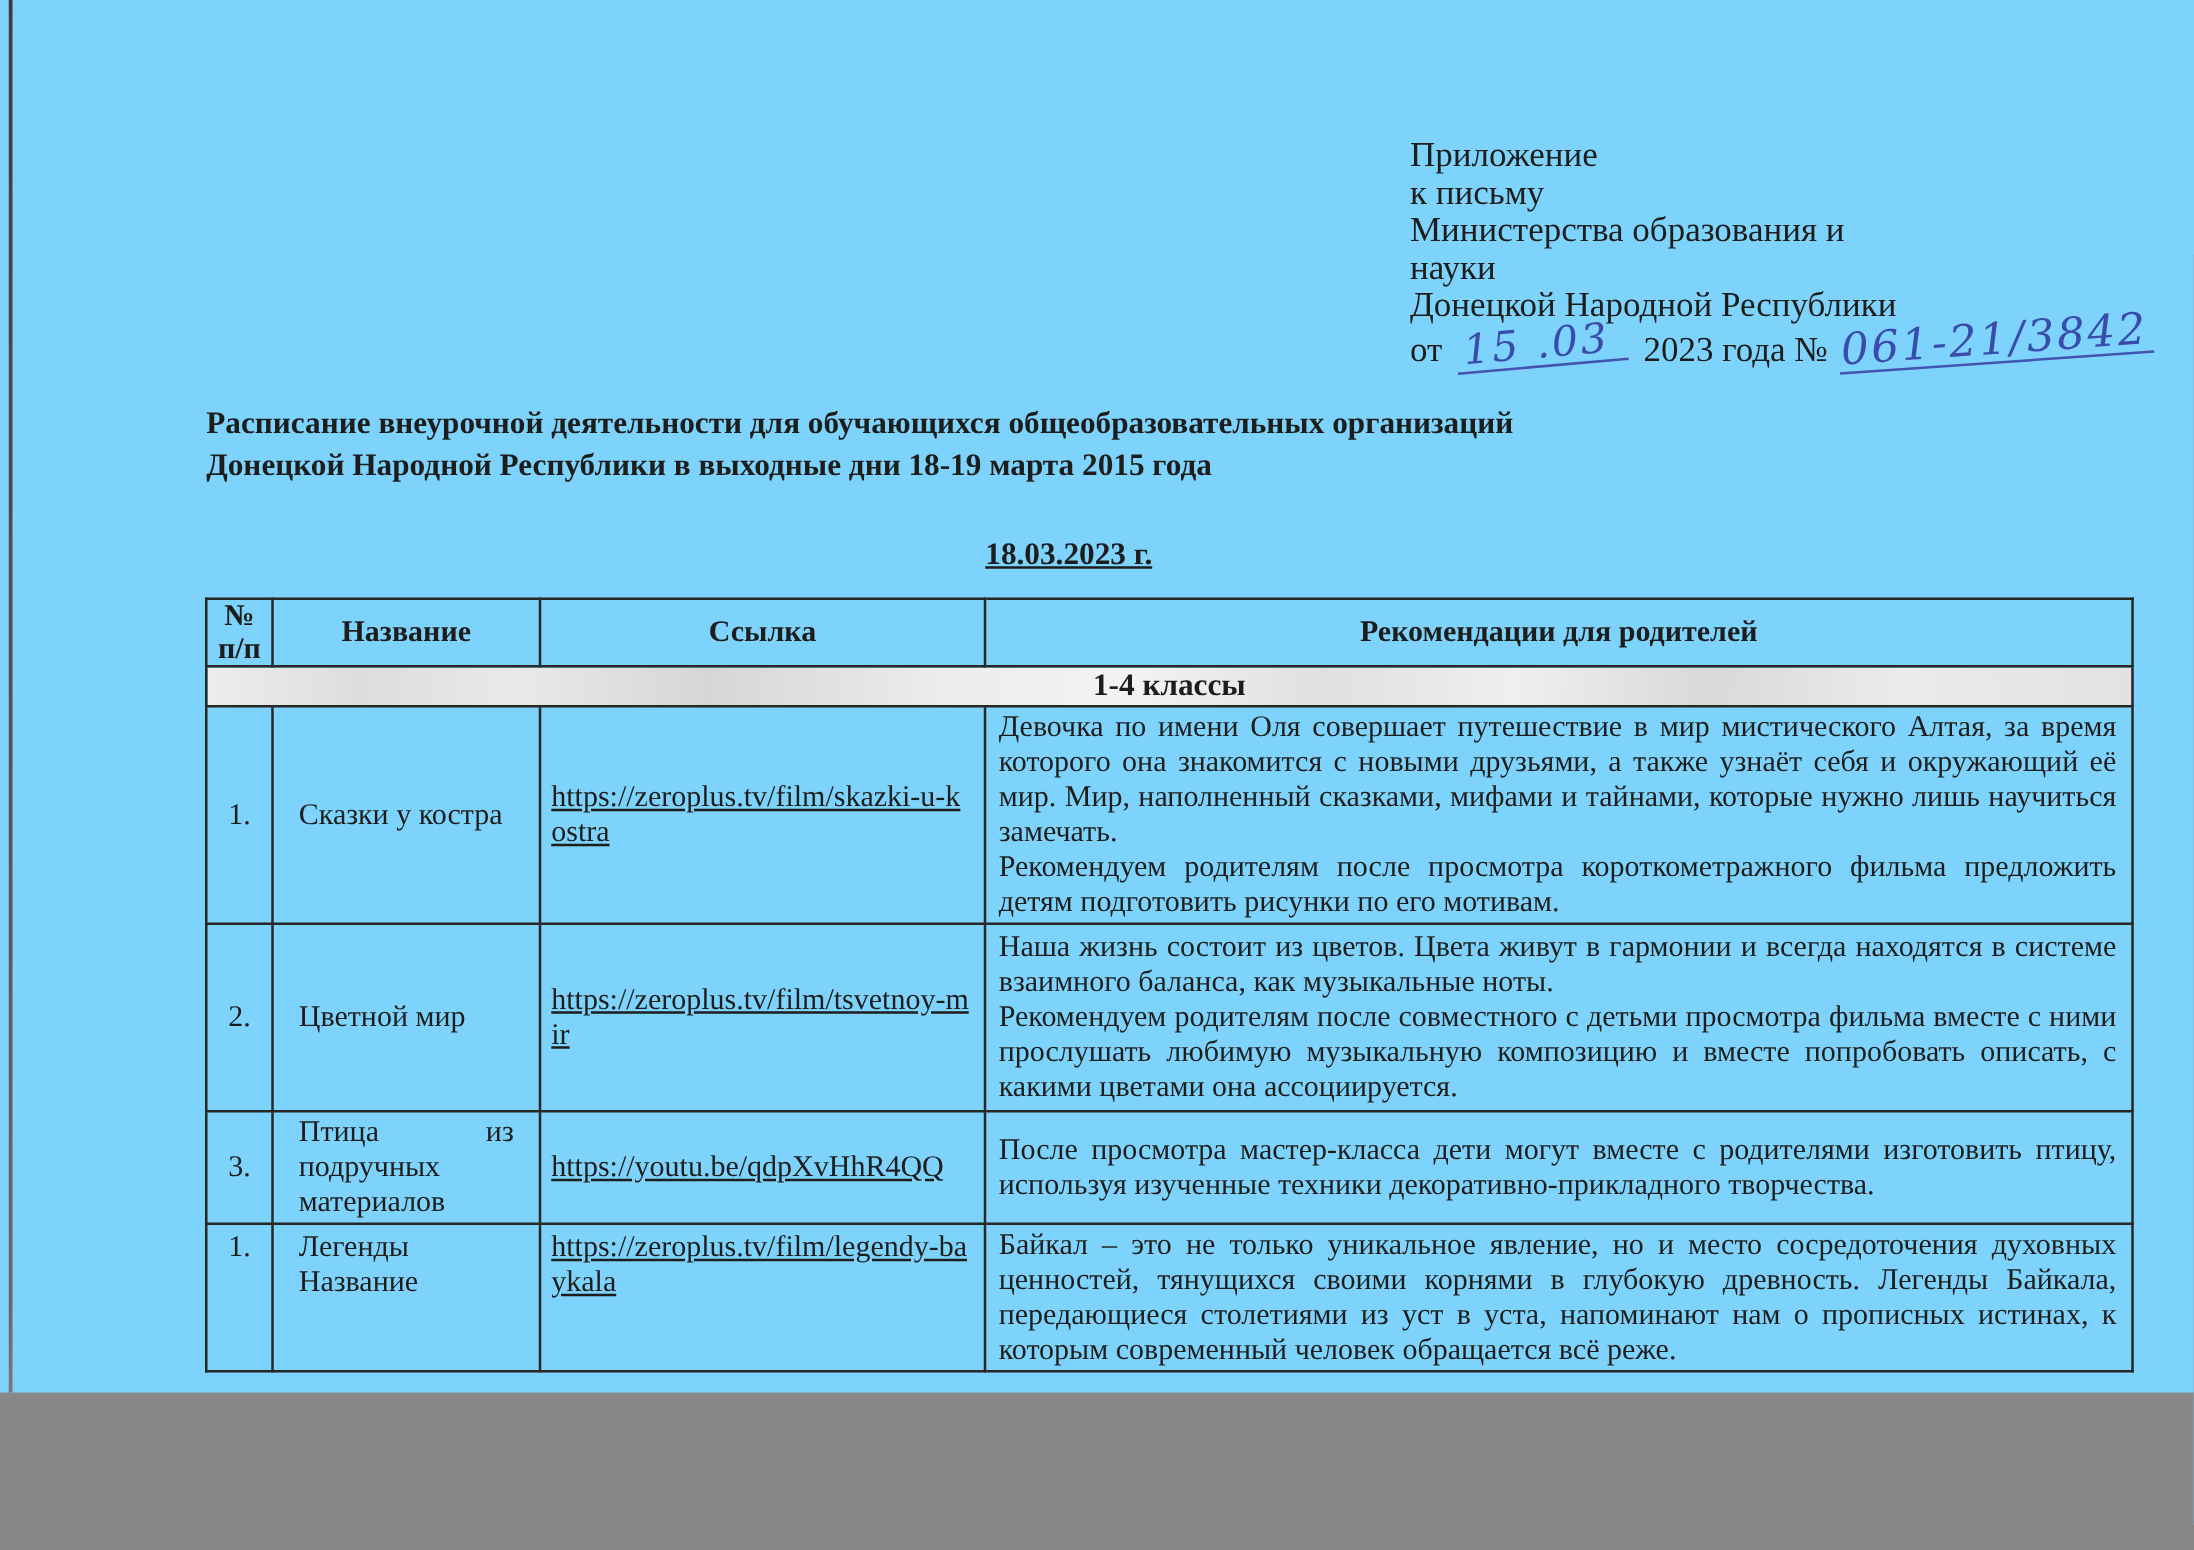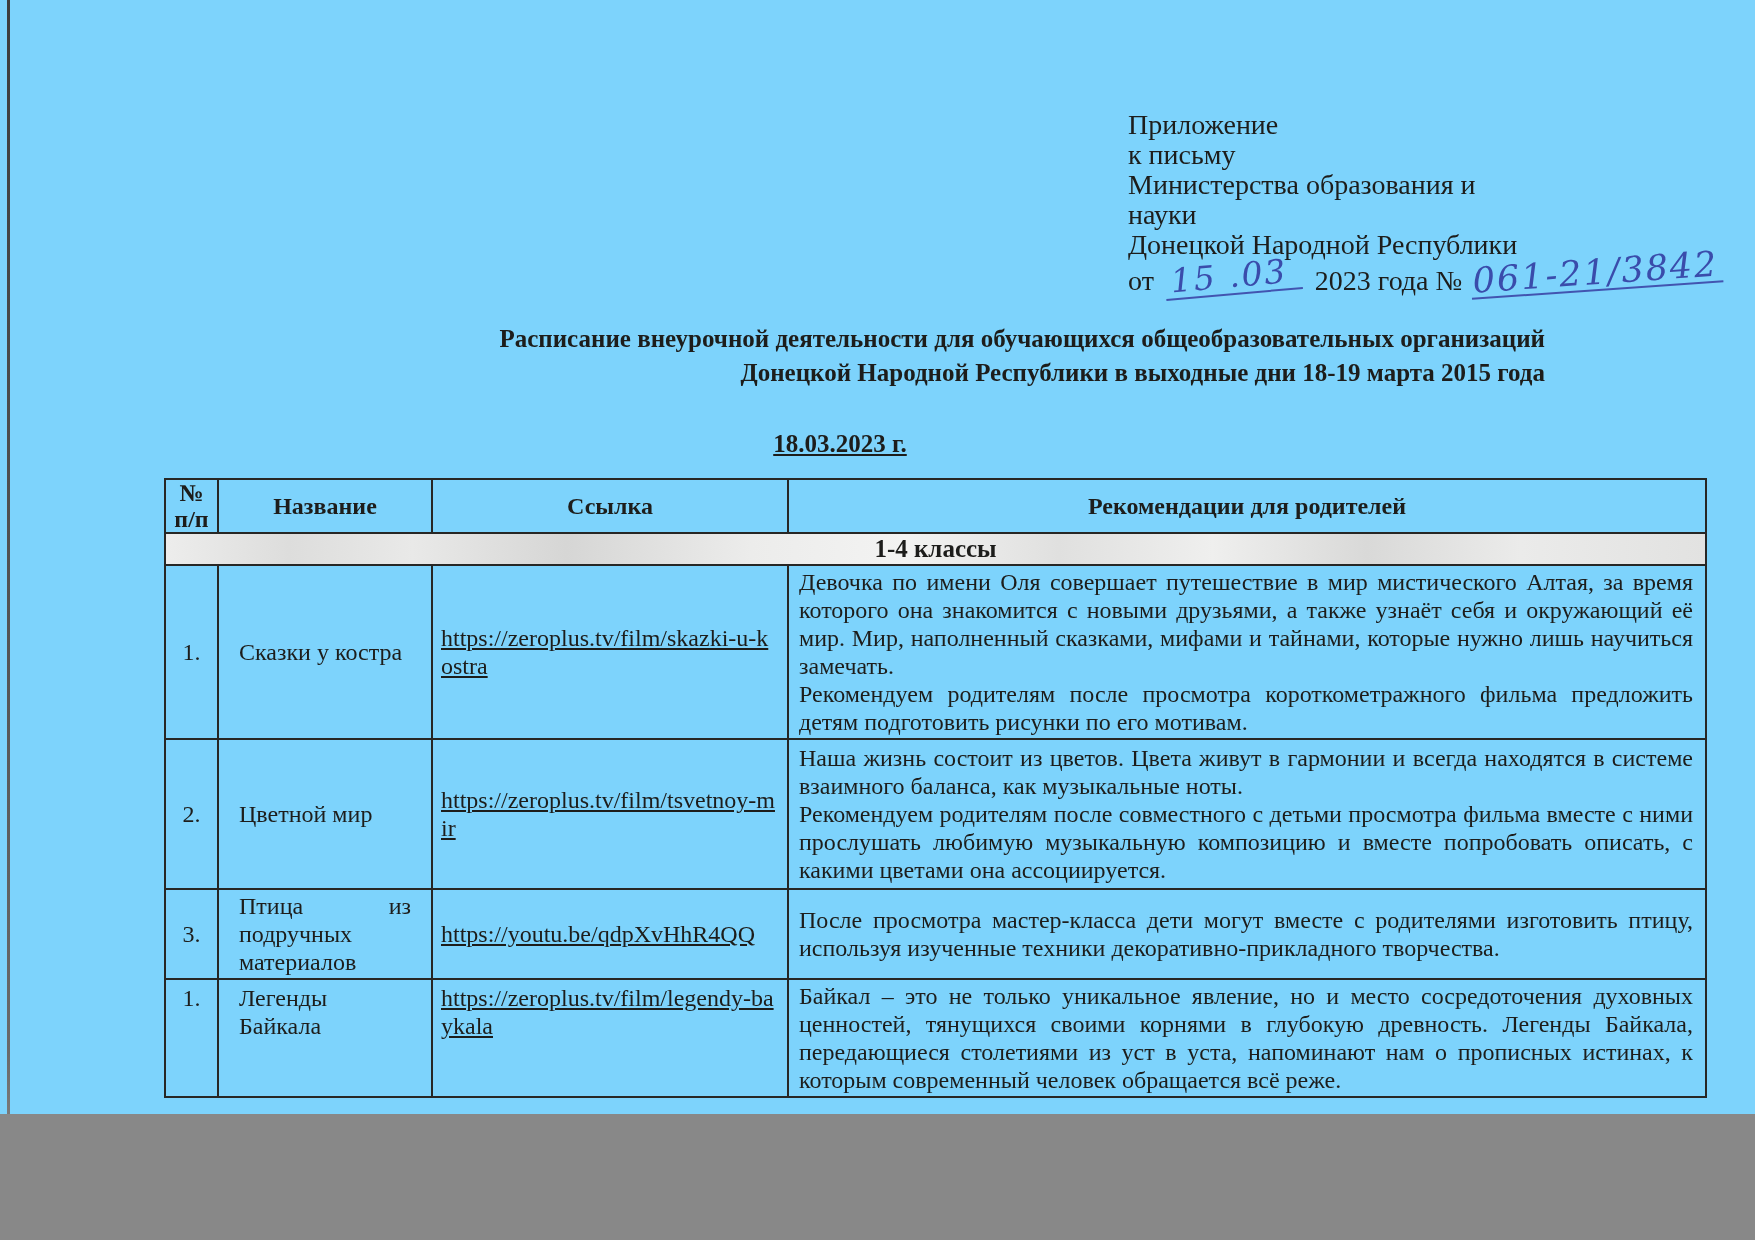--- a/index.html
+++ b/index.html
@@ -40,24 +40,24 @@
   .hw-number{
     font-size:35px;
     transform:rotate(-4deg) translateY(-6px);
     border-bottom:2px solid #4254b0;
     padding:0 4px 2px 2px;
     margin-left:2px;
     white-space:nowrap;
   }
   .title-block{
     position:absolute;left:165px;top:322px;width:1380px;
-    text-align:right;font-weight:bold;font-size:25px;line-height:34px;
+    text-align:left;font-weight:bold;font-size:25px;line-height:34px;
   }
   .date-heading{
-    position:absolute;left:150px;top:430px;width:1380px;
+    position:absolute;left:165px;top:430px;width:1380px;
     text-align:center;font-weight:bold;font-size:25px;
   }
   .date-heading span{text-decoration:underline;}
   table.doc-table{
     position:absolute;left:164px;top:478px;
     width:1541px;
     border-collapse:collapse;
     table-layout:fixed;
     font-size:24px;line-height:28px;
   }
@@ -177,21 +177,21 @@
           <td class="cell-num">3.</td>
           <td class="cell-name">Птица из подручных материалов</td>
           <td class="cell-link"><span class="link-text">https://youtu.be/qdpXvHhR4QQ</span></td>
           <td class="cell-rec">
             <p>После просмотра мастер-класса дети могут вместе с родителями изготовить птицу, используя изученные техники декоративно-прикладного творчества.</p>
           </td>
         </tr>
         <tr class="data-row vtop" style="height: 116px;">
           <td class="cell-num">1.</td>
           <td class="cell-name">Легенды
-Байкала</td>
+Название</td>
           <td class="cell-link"><span class="link-text">https://zeroplus.tv/film/legendy-baykala</span></td>
           <td class="cell-rec">
             <p>Байкал – это не только уникальное явление, но и место сосредоточения духовных ценностей, тянущихся своими корнями в глубокую древность. Легенды Байкала, передающиеся столетиями из уст в уста, напоминают нам о прописных истинах, к которым современный человек обращается всё реже.</p>
           </td>
         </tr>
       </tbody>
   </table>
 </div>
 
 </body></html>

